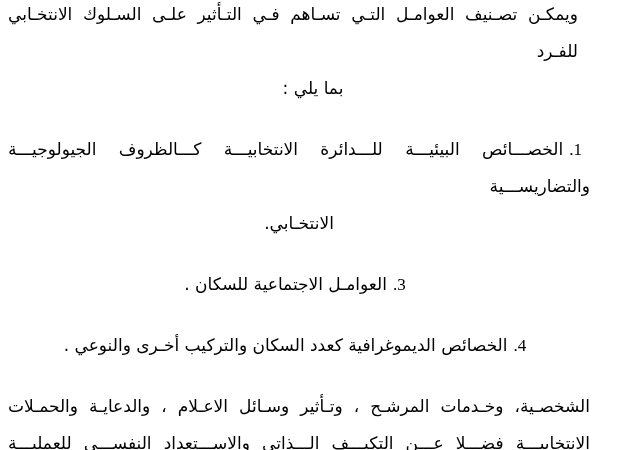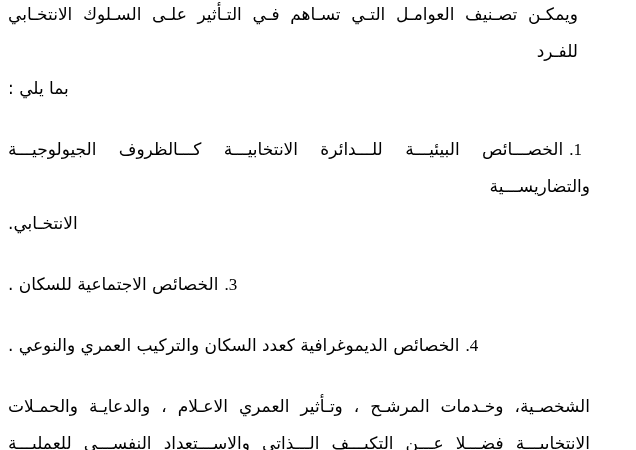--- a/index.html
+++ b/index.html
@@ -15,21 +15,21 @@
   .page {
     direction: rtl;
     font-family: "DejaVu Sans", sans-serif;
     font-size: 17px;
     line-height: 37px;
     color: #000000;
     padding: 0 18px 0 8px;
     margin-top: -4px;
   }
   .line {
-    text-align: left;
+    text-align: center;
   }
   .line.just {
     text-align: justify;
     text-align-last: justify;
   }
   .line.indent {
     padding-right: 40px;
   }
   .item {
     padding-right: 28px;
@@ -48,23 +48,23 @@
   <div class="paragraph" id="intro">
       <div class="line just indent"><span>ويمكـن تصـنيف العوامـل التـي تسـاهم فـي التـأثير علـى السـلوك الانتخـابي للفـرد</span></div>
       <div class="line"><span>بما يلي :</span></div>
     </div>
   <div class="list" id="factors-list">
       <div class="item">
         <div class="line just"><span class="marker">1.</span><span>الخصـــائص البيئيـــة للـــدائرة الانتخابيـــة كـــالظروف الجيولوجيـــة والتضاريســـية</span></div>
         <div class="line"><span>الانتخـابي.</span></div>
       </div>
       <div class="item">
-        <div class="line"><span class="marker">3.</span><span>الخصائص الاجتماعية للسكان .</span></div>
+        <div class="line"><span class="marker">3.</span><span>العوامـل الاجتماعية للسكان .</span></div>
       </div>
       <div class="item">
-        <div class="line"><span class="marker">4.</span><span>الخصائص الديموغرافية كعدد السكان والتركيب العمري والنوعي .</span></div>
+        <div class="line"><span class="marker">4.</span><span>الخصائص الديموغرافية كعدد السكان والتركيب أخـرى والنوعي .</span></div>
       </div>
       <div class="item">
-        <div class="line just"><span>الشخصـية، وخـدمات المرشـح ، وتـأثير العمري الاعـلام ، والدعايـة والحمـلات</span></div>
+        <div class="line just"><span>الشخصـية، وخـدمات المرشـح ، وتـأثير وسـائل الاعـلام ، والدعايـة والحمـلات</span></div>
         <div class="line just"><span>الانتخابيـــة فضـــلا عـــن التكيـــف الـــذاتي والاســـتعداد النفســـي للعمليـــة الانتخابيـــة</span></div>
       </div>
     </div>
 </div>
 
 </body></html>

